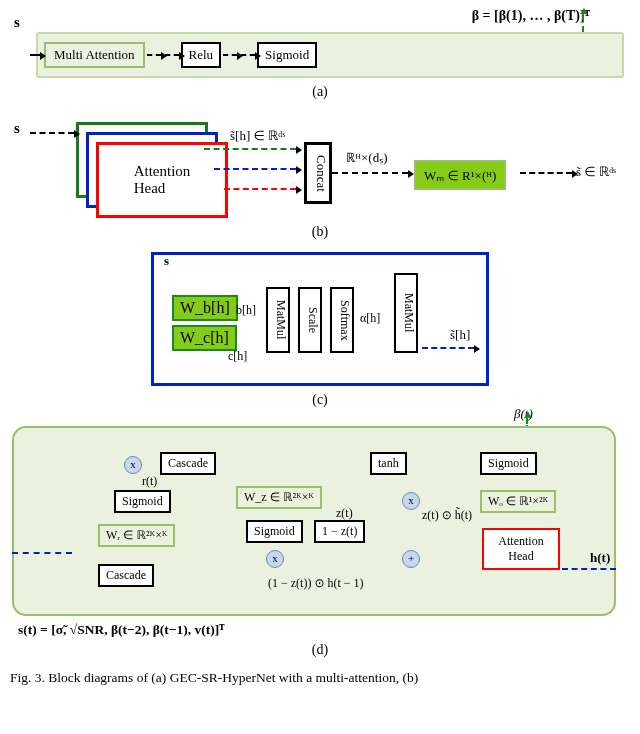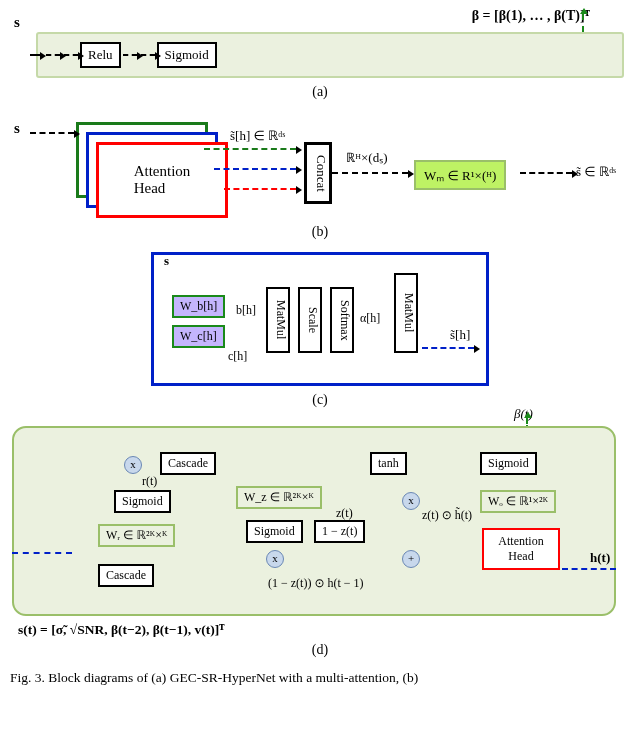--- a/index.html
+++ b/index.html
@@ -102,21 +102,21 @@
   background: #fff;
   width: 22px;
   height: 56px;
   writing-mode: vertical-rl;
   text-align: center;
   font-size: 13px;
   position: absolute;
 }
 .wm-block {
   position: absolute;
-  background: #bef264;
+  background: #84cc16;
   border: 2px solid #9abf69;
   padding: 4px 8px;
   font-size: 13px;
 }
 .darrow {
   position: absolute;
   border-top: 2px dashed;
   height: 0;
 }
 .darrow::after {
@@ -142,24 +142,24 @@
 .vbblock {
   border: 2px solid #000;
   background: #fff;
   width: 20px;
   writing-mode: vertical-rl;
   text-align: center;
   font-size: 12px;
   position: absolute;
 }
 .small-gblock {
-  background: #c4b5fd;
+  background: #84cc16;
   border: 2px solid #1a8a1a;
   padding: 2px 6px;
-  font-size: 12px;
+  font-size: 16px;
   position: absolute;
 }
 
 .panel-d {
   background: #ebf1df;
   border: 2px solid #9abf69;
   border-radius: 14px;
   margin: 18px 4px 6px 4px;
   width: 600px;
   height: 186px;
@@ -208,20 +208,21 @@
   margin: 10px 2px 0 2px;
 }
 </style>
 </head>
 <body>
 
 <div class="panel-a">
   <span class="s-label-a">s</span>
   <span class="beta-label-a"><b>β = [β(1), … , β(T)]ᵀ</b></span>
   <span class="dasharrow" style="width:10px;margin-left:-20px;margin-right:4px"></span>
+  <span class="gblock">Multi Attention</span>
   <span class="dasharrow"></span>
   <span class="dasharrow"></span>
   <span class="bblock">Relu</span>
   <span class="dasharrow"></span>
   <span class="dasharrow"></span>
   <span class="bblock">Sigmoid</span>
   <span class="dasharrow-up" style="position:absolute;right:38px;top:-20px"></span>
 </div>
 <div class="sublabel">(a)</div>
 

